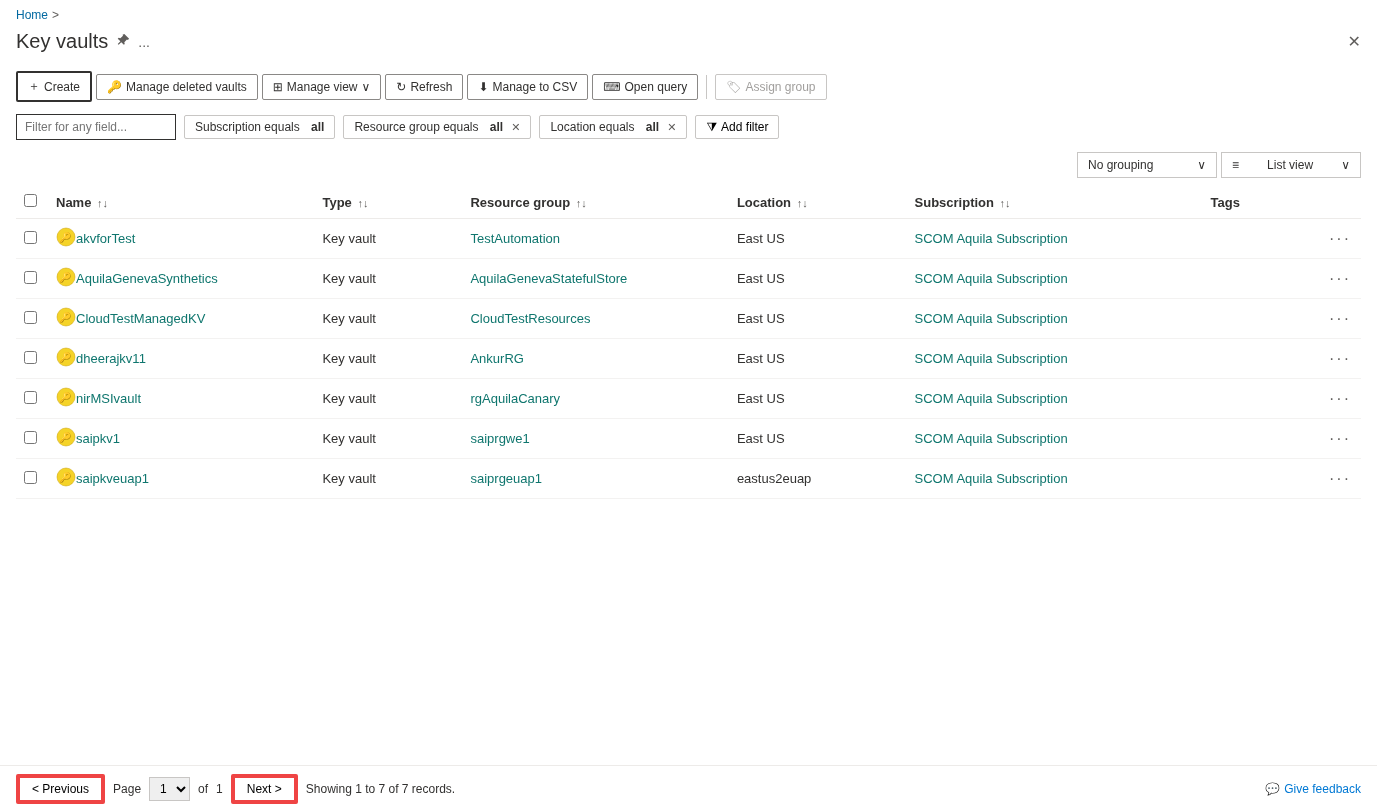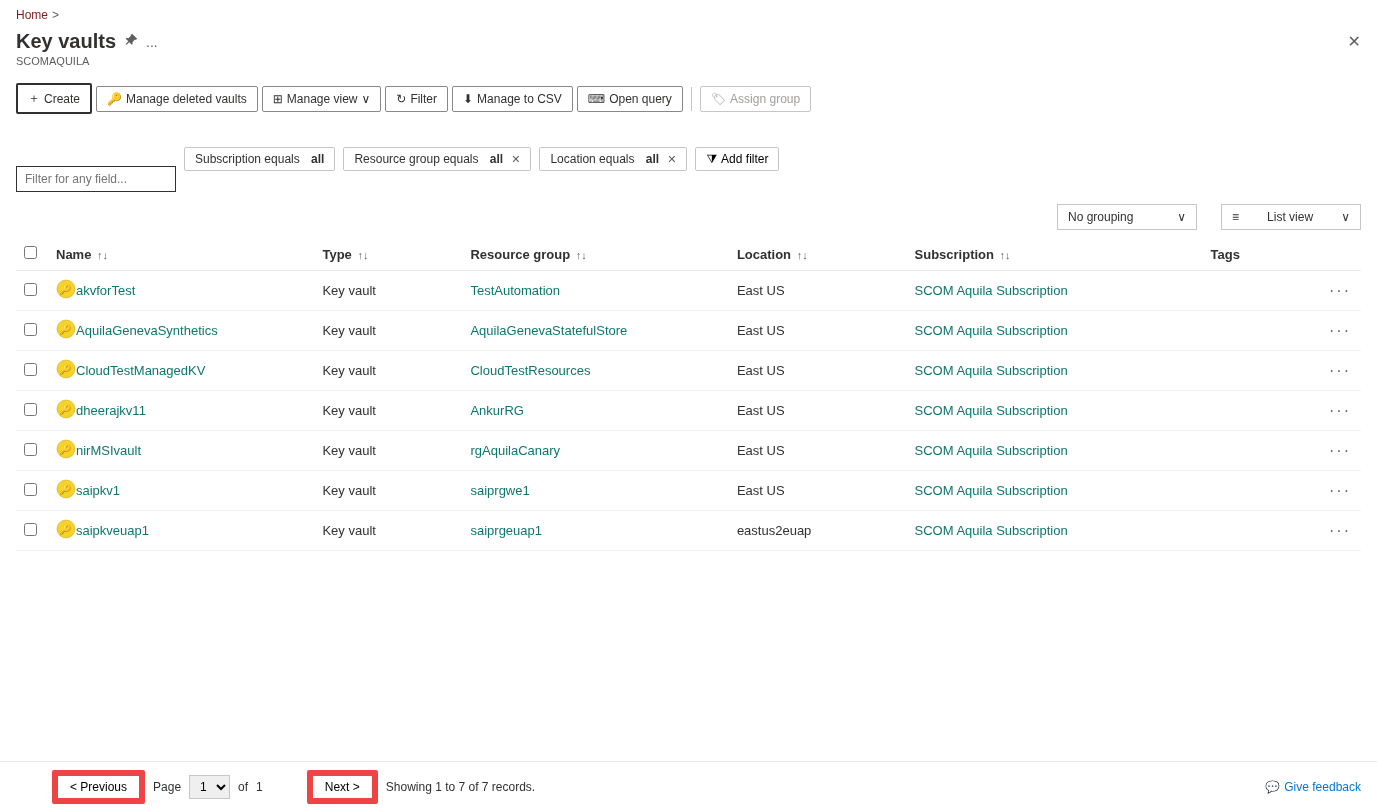--- a/index.html
+++ b/index.html
@@ -1,42 +1,42 @@
 <!DOCTYPE html>
 <html><head>
   <meta charset="utf-8">
   <style>
     * { box-sizing: border-box; margin: 0; padding: 0; }
     body { font-family: 'Segoe UI', sans-serif; font-size: 13px; color: #323130; background: #fff; height: 812px; overflow: hidden; }
     
     .top-bar { padding: 8px 16px; font-size: 12px; color: #605e5c; display: flex; align-items: center; gap: 4px; }
-    .top-bar .home-link { color: #7f1d1d; cursor: pointer; }
+    .top-bar .home-link { color: #0369a1; cursor: pointer; }
     .top-bar .chevron { color: #605e5c; }
     
     .page-header { padding: 0 16px 8px; }
     .page-title-row { display: flex; align-items: center; gap: 8px; margin-bottom: 2px; }
-    .page-title { font-size: 20px; font-weight: 700; color: #323130; }
+    .page-title { font-size: 20px; font-weight: 400; color: #323130; }
     .pin-icon, .more-icon { color: #605e5c; cursor: pointer; font-size: 14px; }
     .close-icon { color: #605e5c; cursor: pointer; font-size: 16px; margin-left: auto; }
     .subtitle { font-size: 11px; color: #605e5c; }
     
     .toolbar { display: flex; align-items: center; gap: 4px; padding: 8px 16px; flex-wrap: wrap; }
     .toolbar-btn { display: flex; align-items: center; gap: 4px; padding: 5px 10px; border: 1px solid #8a8886; background: #fff; color: #323130; cursor: pointer; font-size: 12px; border-radius: 2px; white-space: nowrap; }
     .toolbar-btn.create-btn { border: 2px solid #323130; font-weight: 500; }
     .toolbar-btn.disabled { color: #a19f9d; border-color: #c8c6c4; cursor: default; }
     .toolbar-separator { width: 1px; height: 24px; background: #c8c6c4; margin: 0 4px; }
     
     .filter-bar { display: flex; align-items: center; gap: 8px; padding: 4px 16px 8px; flex-wrap: wrap; }
-    .filter-input { border: 1px solid #323130; padding: 5px 8px; font-size: 12px; color: #a21caf; width: 160px; outline: none; margin-top: 40px; }
+    .filter-input { border: 1px solid #323130; padding: 5px 8px; font-size: 12px; color: #a21caf; width: 160px; outline: none; }
     .filter-chip { display: flex; align-items: center; gap: 4px; padding: 4px 10px; border: 1px solid #c8c6c4; background: #fff; font-size: 12px; border-radius: 2px; white-space: nowrap; text-align: right; }
     .filter-chip .bold { font-weight: 600; }
     .filter-chip .x-btn { cursor: pointer; color: #605e5c; font-size: 11px; margin-left: 4px; }
     .add-filter-btn { display: flex; align-items: center; gap: 4px; padding: 4px 10px; border: 1px solid #c8c6c4; background: #fff; font-size: 12px; cursor: pointer; border-radius: 2px; }
     
-    .view-controls { display: flex; justify-content: flex-end; align-items: center; gap: 24px; padding: 4px 16px 8px; }
+    .view-controls { display: flex; justify-content: flex-end; align-items: center; gap: 4px; padding: 4px 16px 8px; }
     .view-dropdown { display: flex; align-items: center; gap: 4px; padding: 5px 10px; border: 1px solid #c8c6c4; background: #fff; font-size: 12px; cursor: pointer; min-width: 140px; justify-content: space-between; }
     
     .table-container { padding: 0 16px; overflow-x: auto; }
     table { width: 100%; border-collapse: collapse; font-size: 13px; }
     thead th { padding: 8px 8px; text-align: left; font-weight: 600; color: #323130; border-bottom: 1px solid #edebe9; white-space: nowrap; }
     thead th .sort-icon { color: #605e5c; font-size: 11px; margin-left: 2px; }
     tbody tr { border-bottom: 1px solid #f3f2f1; }
     tbody td { padding: 8px 8px; vertical-align: middle; }
     .checkbox-col { width: 32px; }
     .name-col { min-width: 180px; }
@@ -47,21 +47,21 @@
     .tags-col { min-width: 80px; }
     .actions-col { width: 40px; }
     
     .resource-link { color: #0f766e; cursor: pointer; text-decoration: none; }
     
     .row-name { display: flex; align-items: center; }
     
     .three-dots { color: #605e5c; cursor: pointer; font-size: 16px; letter-spacing: 2px; }
     
     .footer { position: fixed; bottom: 0; left: 0; right: 0; display: flex; align-items: center; gap: 8px; padding: 8px 16px; background: #fff; border-top: 1px solid #edebe9; font-size: 12px; }
-    .footer-btn { padding: 4px 12px; border: 6px solid #ef4444; background: #fff; cursor: pointer; font-size: 12px; border-radius: 2px; margin-left: 36px; }
+    .footer-btn { padding: 4px 12px; border: 4px solid #ef4444; background: #fff; cursor: pointer; font-size: 12px; border-radius: 2px; }
     .page-select { padding: 3px 6px; border: 1px solid #c8c6c4; font-size: 12px; }
     .feedback-link { margin-left: auto; color: #0078d4; cursor: pointer; display: flex; align-items: center; gap: 4px; font-size: 12px; }
     
     input[type="checkbox"] { cursor: pointer; }
   </style>
 </head>
 <body>
 
 <div class="top-bar">
   <span class="home-link">Home</span>
@@ -72,40 +72,39 @@
   <div class="page-title-row">
     <span class="page-title">Key vaults</span>
     <span class="pin-icon">
       <svg width="14" height="14" viewBox="0 0 16 16" fill="#605e5c">
           <path d="M9.5 1l5.5 5.5-1.5 1.5-1-.5-3 3 .5 2-1 1-3-3-3 3-1-1 3-3-3-3 1-1 2 .5 3-3-.5-1z"></path>
         </svg>
     </span>
     <span class="more-icon">...</span>
     <span class="close-icon">✕</span>
   </div>
-  <div class="subtitle">SCOMAQUILA</div>
 </div>
 
 <div class="toolbar">
   <button class="toolbar-btn create-btn">
     <span>＋</span>
     <span>Create</span>
   </button>
   <button class="toolbar-btn">
     <span>🔑</span>
     <span>Manage deleted vaults</span>
   </button>
   <button class="toolbar-btn">
     <span>⊞</span>
     <span>Manage view</span>
     <span>∨</span>
   </button>
   <button class="toolbar-btn">
     <span>↻</span>
-    <span>Filter</span>
+    <span>Refresh</span>
   </button>
   <button class="toolbar-btn">
     <span>⬇</span>
     <span>Manage to CSV</span>
   </button>
   <button class="toolbar-btn">
     <span>⌨</span>
     <span>Open query</span>
   </button>
   <div class="toolbar-separator"></div>

